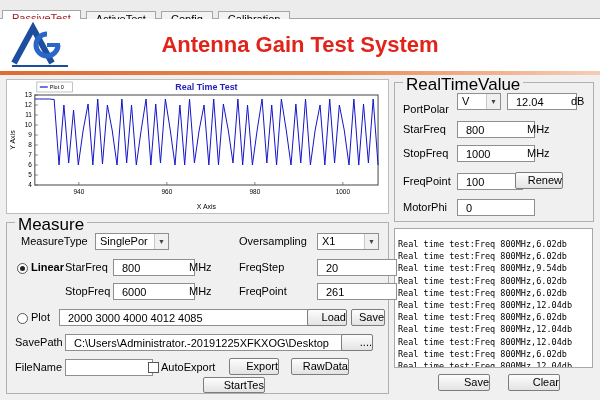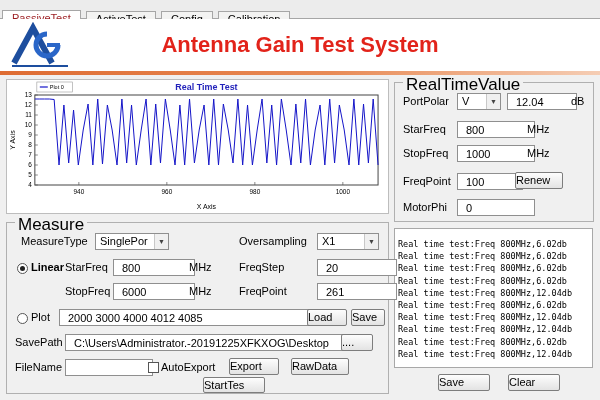--- a/index.html
+++ b/index.html
@@ -22,29 +22,29 @@
   .chart-panel svg{display:block;width:100%;height:100%;}
 
   
   .group{position:absolute;border:1px solid #b0b0b0;box-sizing:border-box;}
   .group-title{position:absolute;top:-8px;left:8px;background:#f0f0f0;padding:0 3px;font-size:17px;}
   .g-rt{left:394px;top:82px;width:200px;height:140px;}
   .g-measure{left:6px;top:222px;width:383px;height:172px;}
 
   .lbl{position:absolute;font-size:11px;white-space:nowrap;}
   .inp{position:absolute;height:15px;border:1px solid #8f8f8f;background:#fff;font-family:"Liberation Sans",sans-serif;font-size:11px;padding:0 8px;box-sizing:content-box;}
-  .btn{position:absolute;border:1px solid #7d7d7d;background:linear-gradient(#fdfdfd,#e3e3e3);font-size:11px;text-align:left;border-radius:2px;cursor:pointer;line-height:15px;box-sizing:border-box;}
+  .btn{position:absolute;border:1px solid #7d7d7d;background:linear-gradient(#fdfdfd,#e3e3e3);font-size:11px;text-align:right;border-radius:2px;cursor:pointer;line-height:15px;box-sizing:border-box;}
   .dropdown{position:absolute;height:17px;background:#fff;border:1px solid #8f8f8f;font-size:11px;line-height:15px;padding-left:4px;box-sizing:border-box;cursor:pointer;}
   .dd-arrow{position:absolute;right:0;top:0;width:13px;height:100%;border-left:1px solid #c8c8c8;background:#f0f0f0;text-align:center;font-size:7px;line-height:15px;color:#444;}
   .radio{position:absolute;width:9px;height:9px;border:1px solid #555;border-radius:50%;background:#fff;cursor:pointer;}
   .radio.checked::after{content:'';position:absolute;left:2px;top:2px;width:5px;height:5px;background:#222;border-radius:50%;}
   .checkbox{position:absolute;width:9px;height:9px;border:1px solid #555;background:#fff;cursor:pointer;}
 
   
-  .pp-label{left:8px;top:12px;} .pp-dd{left:62px;top:10px;width:44px;}
+  .pp-label{left:8px;top:20px;} .pp-dd{left:62px;top:10px;width:44px;}
   .ppv-input{left:112px;top:10px;width:52px;} .ppv-unit{left:176px;top:12px;}
   .rsf-label{left:8px;top:40px;} .rsf-input{left:62px;top:38px;width:60px;} .rsf-unit{left:132px;top:40px;}
   .rstf-label{left:8px;top:64px;} .rstf-input{left:62px;top:62px;width:60px;} .rstf-unit{left:132px;top:64px;}
   .rfp-label{left:8px;top:92px;} .rfp-input{left:62px;top:90px;width:48px;}
   .renew-btn{left:120px;top:89px;width:48px;height:17px;}
   .rmp-label{left:8px;top:118px;} .rmp-input{left:62px;top:116px;width:60px;}
 
   
   .log-box{position:absolute;left:394px;top:228px;width:199px;height:140px;background:#fff;border:1px solid #a8a8a8;box-sizing:border-box;padding:9px 3px;overflow:hidden;}
   .log-line{font-family:"DejaVu Sans Mono",monospace;font-size:8.5px;line-height:12.2px;white-space:nowrap;}
@@ -158,20 +158,21 @@
     <input class="inp rfp-input" value="100" style="">
     <div class="btn renew-btn">Renew</div>
 
     <span class="lbl rmp-label">MotorPhi</span>
     <input class="inp rmp-input" value="0" style="">
   </div>
 
   <div class="log-box">
       <div class="log-line">Real time test:Freq 800MHz,6.02db</div>
       <div class="log-line">Real time test:Freq 800MHz,6.02db</div>
+      <div class="log-line">Real time test:Freq 800MHz,9.54db</div>
       <div class="log-line">Real time test:Freq 800MHz,6.02db</div>
       <div class="log-line">Real time test:Freq 800MHz,6.02db</div>
       <div class="log-line">Real time test:Freq 800MHz,12.04db</div>
       <div class="log-line">Real time test:Freq 800MHz,6.02db</div>
       <div class="log-line">Real time test:Freq 800MHz,12.04db</div>
       <div class="log-line">Real time test:Freq 800MHz,12.04db</div>
       <div class="log-line">Real time test:Freq 800MHz,6.02db</div>
       <div class="log-line">Real time test:Freq 800MHz,12.04db</div>
     </div>
   <div class="btn rt-save">Save</div>

